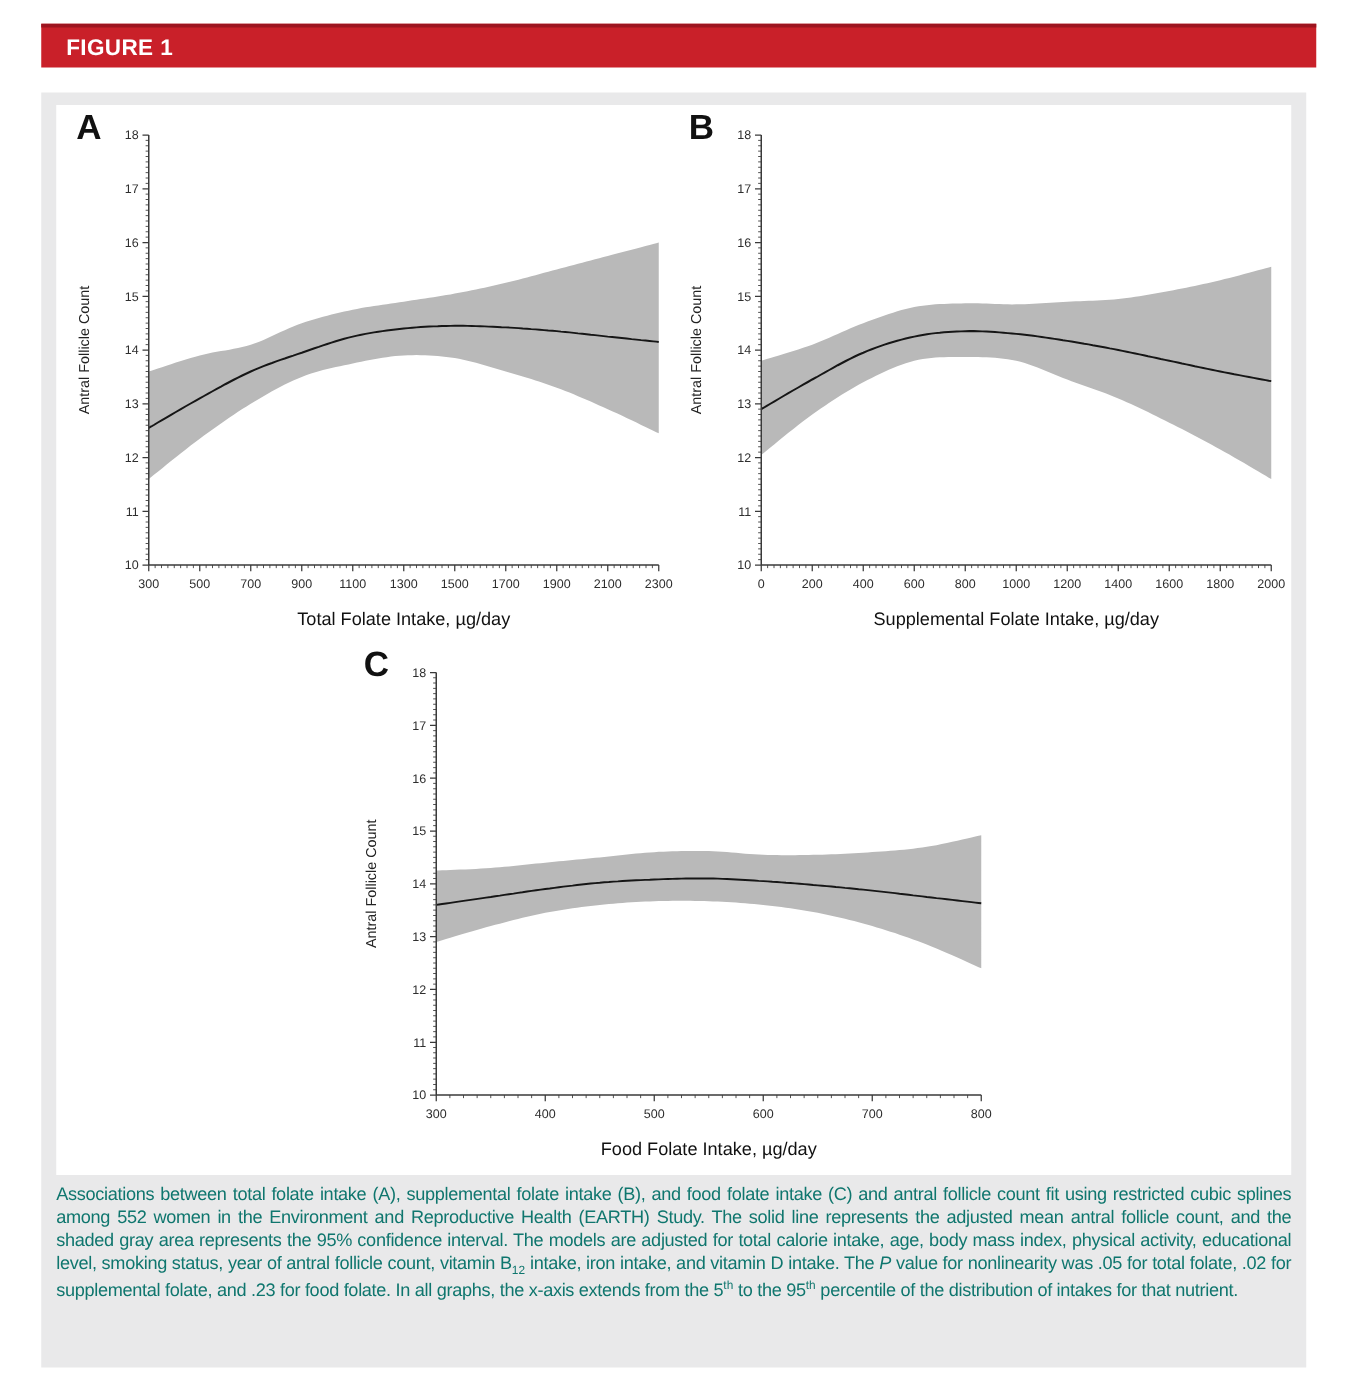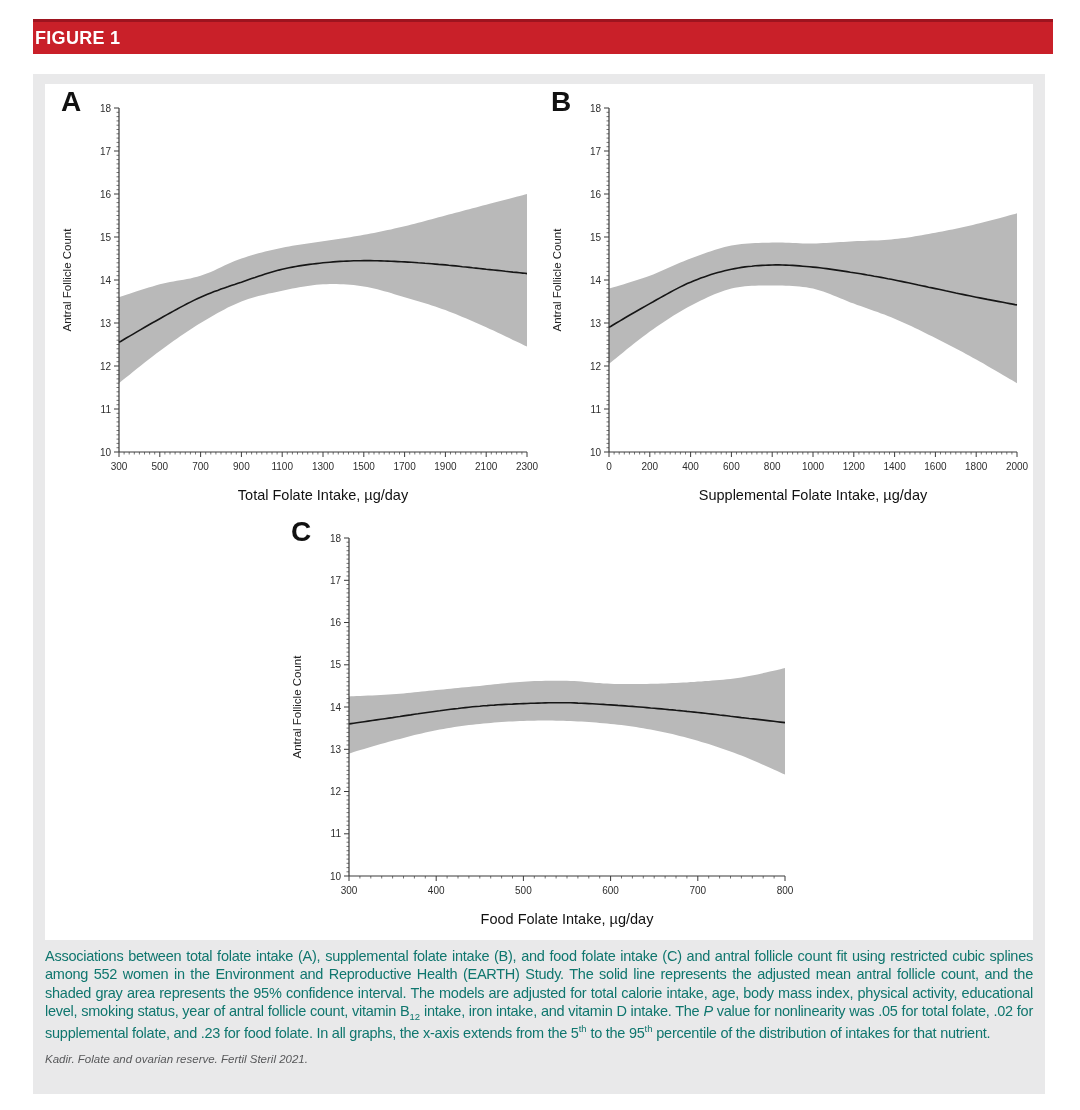--- a/index.html
+++ b/index.html
@@ -4,21 +4,21 @@
 <style>
   * { margin:0; padding:0; box-sizing:border-box; }
   body { background:#ffffff; font-family:"Liberation Sans", sans-serif; }
   .page { position:relative; width:1080px; height:1110px; background:#ffffff; overflow:hidden; }
 
   .banner {
     position:absolute; left:33px; top:19px; width:1020px; height:35px;
     background:#c92029; border-top:3px solid #9d141f;
     display:flex; align-items:center;
   }
-  .banner-label { color:#ffffff; font-weight:700; font-size:18px; padding-left:2px; letter-spacing:0.3px; }
+  .banner-label { color:#ffffff; font-weight:700; font-size:18px; padding-left:20px; letter-spacing:0.3px; }
 
   .figure-panel {
     position:absolute; left:33px; top:74px; width:1012px; height:1020px;
     background:#e9e9ea; padding:10px 12px; overflow:hidden;
   }
   .charts-area { position:relative; width:988px; height:856px; background:#ffffff; }
 
   .chart { position:absolute; }
   .chart-a { left:6px;   top:6px;   width:488px; height:424px; }
   .chart-b { left:496px; top:6px;   width:488px; height:424px; }
@@ -584,16 +584,15 @@
             <line x1="471.3" y1="356" x2="471.3" y2="358.5" stroke="#3a3a3a" stroke-width="0.7"></line>
             <line x1="482.2" y1="356" x2="482.2" y2="358.5" stroke="#3a3a3a" stroke-width="0.7"></line>
             <line x1="493.1" y1="356" x2="493.1" y2="358.5" stroke="#3a3a3a" stroke-width="0.7"></line>
             <text x="286" y="404" text-anchor="middle" class="xtitle">Food Folate Intake, µg/day</text>
             <text transform="rotate(-90)" x="-187" y="20" text-anchor="middle" class="ytitle">Antral Follicle Count</text>
           </svg>
         </div>
     </div>
 
     <div class="caption"><span>Associations between total folate intake (A), supplemental folate intake (B), and food folate intake (C) and antral follicle count fit using restricted cubic splines among 552 women in the Environment and Reproductive Health (EARTH) Study. The solid line represents the adjusted mean antral follicle count, and the shaded gray area represents the 95% confidence interval. The models are adjusted for total calorie intake, age, body mass index, physical activity, educational level, smoking status, year of antral follicle count, vitamin B</span><sub>12</sub><span> intake, iron intake, and vitamin D intake. The </span><i>P</i><span> value for nonlinearity was .05 for total folate, .02 for supplemental folate, and .23 for food folate. In all graphs, the x-axis extends from the 5</span><sup>th</sup><span> to the 95</span><sup>th</sup><span> percentile of the distribution of intakes for that nutrient.</span></div>
-    <div class="attribution">Kadir. Folate and ovarian reserve. Fertil Steril 2021.</div>
 
   </div>
 </div>
 
 </body></html>

